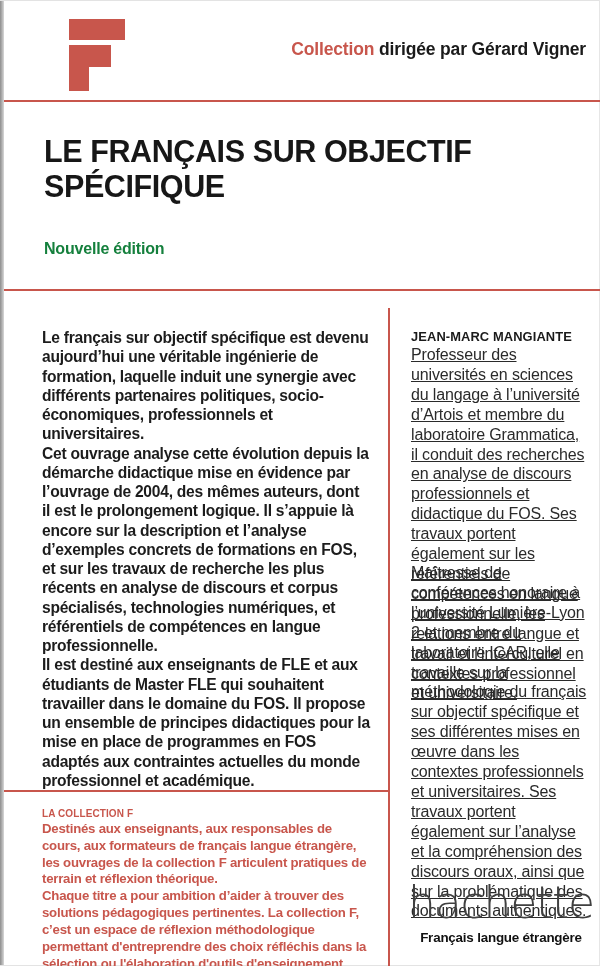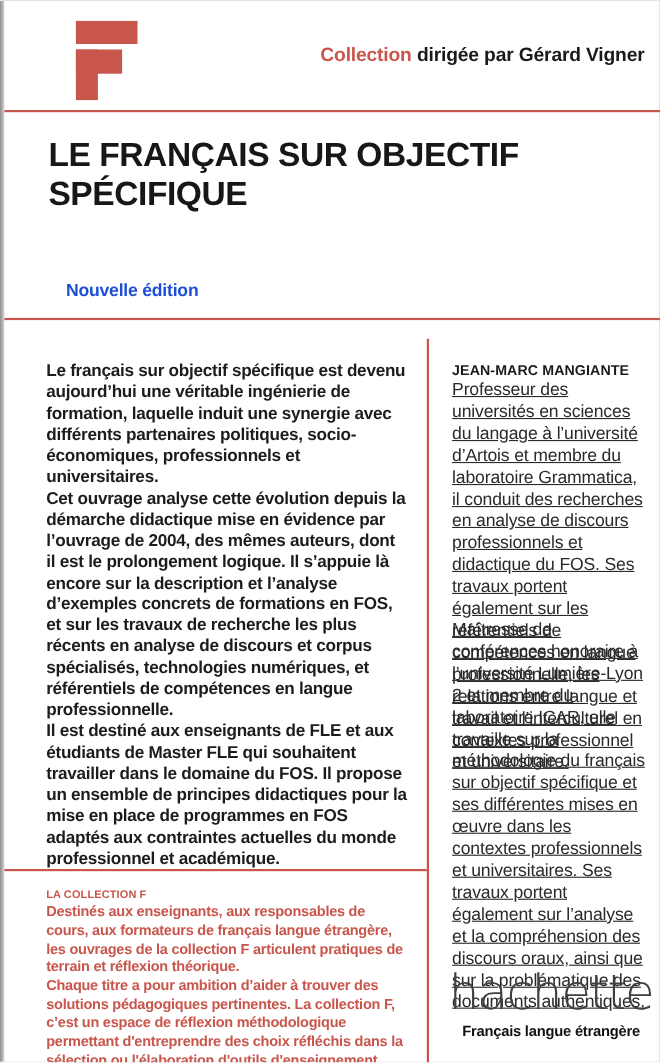--- a/index.html
+++ b/index.html
@@ -102,21 +102,21 @@
 
   
   .title-block {
     position: absolute;
     left: 4px; top: 102px;
     width: 596px; height: 186px;
   }
   .main-title {
     position: absolute;
     left: 40px;
-    top: 22px;
+    top: 32px;
     width: 520px;
     font-size: 30.5px;
     line-height: 1.16;
     font-weight: bold;
     letter-spacing: -0.4px;
     color: #171717;
     margin: 0;
   }
   .subtitle {
     position: absolute;
@@ -129,22 +129,22 @@
     color: #171717;
     margin: 0;
   }
   .edition {
     position: absolute;
     left: 40px;
     top: 138px;
     font-size: 16px;
     font-weight: bold;
     letter-spacing: -0.2px;
-    color: #1d4ed8;
-    margin: 16px;
+    color: #15803d;
+    margin: 0;
   }
 
   .rule-h-2 {
     left: 4px; top: 289px;
     width: 596px; height: 2px;
   }
 
   
   .columns {
     position: absolute;

